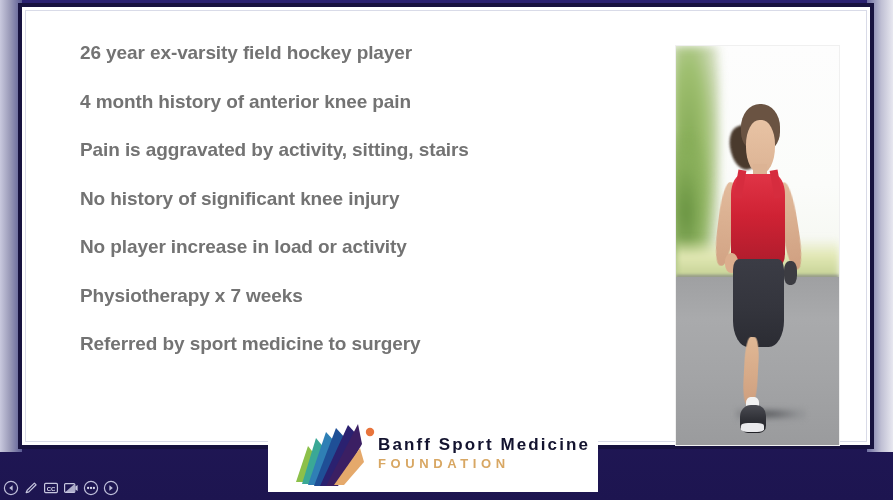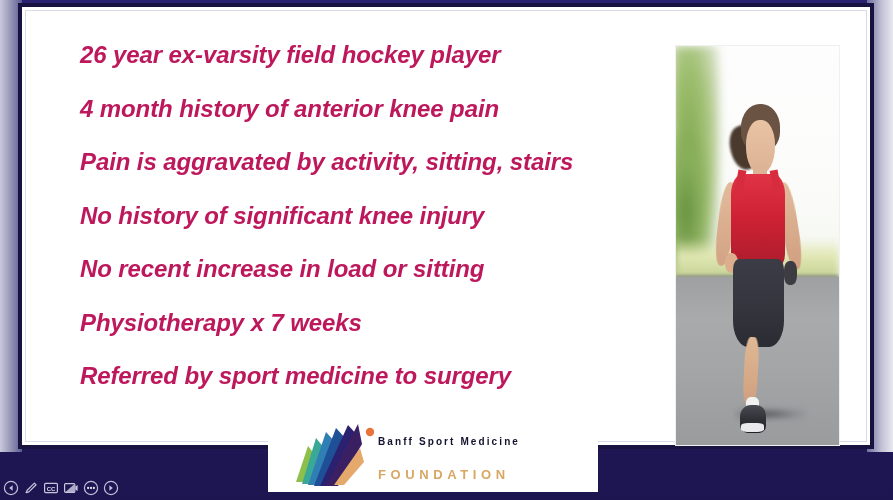--- a/index.html
+++ b/index.html
@@ -31,28 +31,27 @@
     position:absolute; inset:3px;
     background:#ffffff;
     border:1px solid #d9dbe8;
   }
 
   
   #bullets {
     position:absolute; left:54px; top:32px; width:580px;
   }
   .bullet {
-    font-size:24px;
+    font-size:19px;
     font-weight:bold;
-    color:#be185d;
+    color:#737373;
     letter-spacing:-0.1px;
     line-height:1.0;
     margin-bottom:29.5px;
     white-space:nowrap;
-    font-style:italic;
   }
 
   
   #photo {
     position:absolute; left:649px; top:34px; width:165px; height:401px;
     overflow:hidden; background:#fdfdfd;
     border:1px solid #f0f0f0;
   }
   .ph { position:absolute; }
   
@@ -110,26 +109,26 @@
   #ph-shoe2 { left:40%; top:94.5%; width:14%; height:2.2%; background:#e9e9ec; border-radius:30%; filter:blur(.6px); }
 
   
   #logo-band {
     position:absolute; left:268px; top:418px; width:330px; height:74px;
     background:#ffffff;
   }
   #logo-mark { position:absolute; left:22px; top:4px; width:90px; height:64px; }
   #logo-text { position:absolute; left:110px; top:18px; }
   #logo-name {
-    font-size:10px; font-weight:bold; color:#13132f;
+    font-size:17px; font-weight:bold; color:#13132f;
     letter-spacing:2.1px; white-space:nowrap; line-height:1.1;
   }
   #logo-sub {
     font-size:13px; font-weight:bold; color:#d8a763;
-    letter-spacing:4.6px; white-space:nowrap; margin-top:20px;
+    letter-spacing:4.6px; white-space:nowrap; margin-top:1px;
   }
 
   
   #toolbar {
     position:absolute; left:2px; bottom:3px;
     display:flex; align-items:center; gap:2px;
   }
   .tb-btn {
     width:18px; height:18px;
     display:flex; align-items:center; justify-content:center;
@@ -146,21 +145,21 @@
   <div id="edge-right"></div>
 
   <div id="slide">
     <div id="slide-inner">
 
       <div id="bullets">
         <div class="bullet">26 year ex-varsity field hockey player</div>
         <div class="bullet">4 month history of anterior knee pain</div>
         <div class="bullet">Pain is aggravated by activity, sitting, stairs</div>
         <div class="bullet">No history of significant knee injury</div>
-        <div class="bullet">No recent increase in load or sitting</div>
+        <div class="bullet">No player increase in load or activity</div>
         <div class="bullet">Physiotherapy x 7 weeks</div>
         <div class="bullet">Referred by sport medicine to surgery</div>
       </div>
 
       <div id="photo" title="Female runner in red tank top and dark capri running tights jogging on an asphalt road">
         <div class="ph" id="ph-sky"></div>
         <div class="ph" id="ph-trees"></div>
         <div class="ph" id="ph-trees2"></div>
         <div class="ph" id="ph-band"></div>
         <div class="ph" id="ph-roadline"></div>

